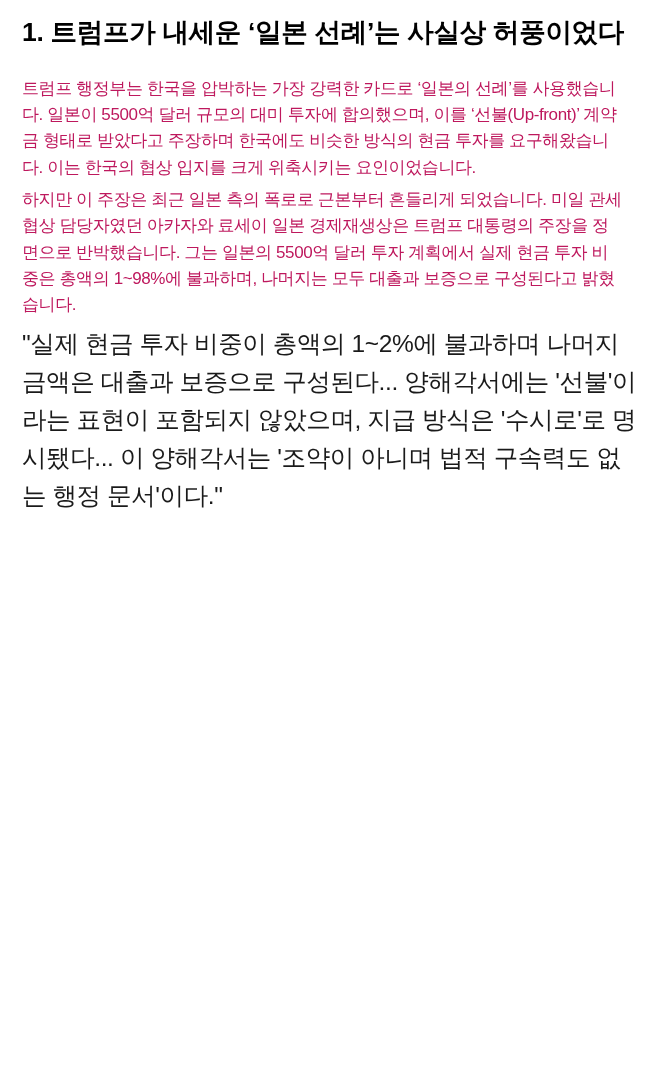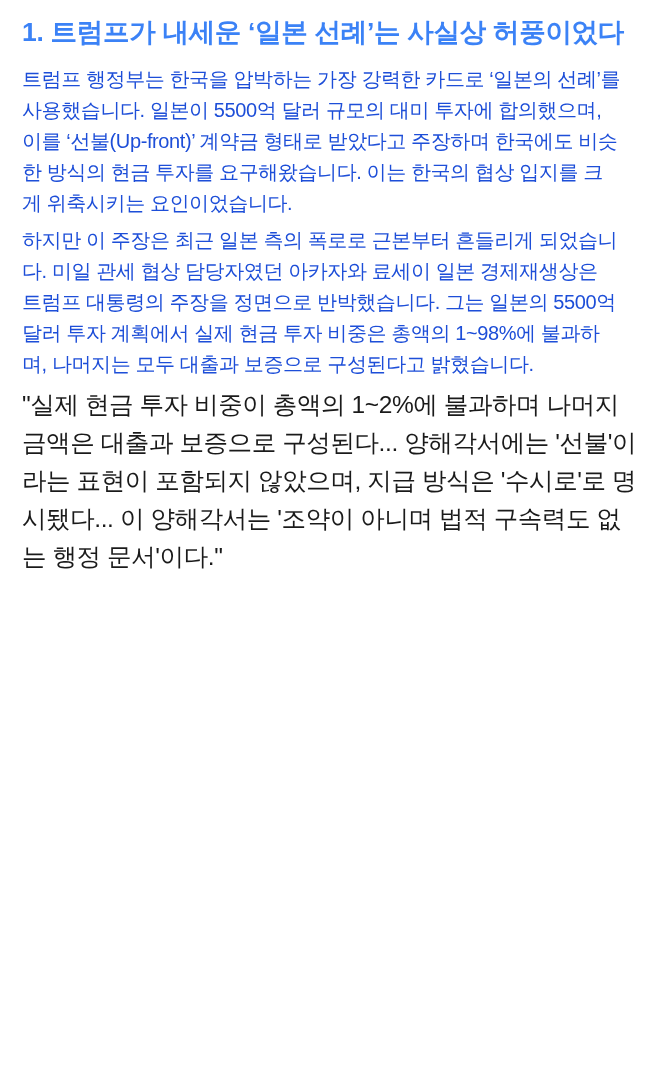--- a/index.html
+++ b/index.html
@@ -17,31 +17,31 @@
   .page {
     width: 660px;
     box-sizing: border-box;
     padding: 14px 22px 18px 22px;
   }
   .article-title {
     font-size: 26.5px;
     font-weight: 700;
     line-height: 1.42;
     letter-spacing: -0.3px;
-    margin: 0 0 12px 0;
-    color: #3b82f6;
+    margin: 0 0 24px 0;
+    color: #000000;
     word-break: keep-all;
   }
   .para {
-    font-size: 20px;
+    font-size: 17px;
     font-weight: 400;
     line-height: 1.55;
     letter-spacing: -0.4px;
     margin: 0 16px 6px 0;
-    color: #1d4ed8;
+    color: #be185d;
     word-break: break-all;
   }
   .para:last-child {
     margin-bottom: 0;
   }
   .quote {
     font-size: 24.5px;
     font-weight: 400;
     line-height: 1.55;
     letter-spacing: -0.4px;

